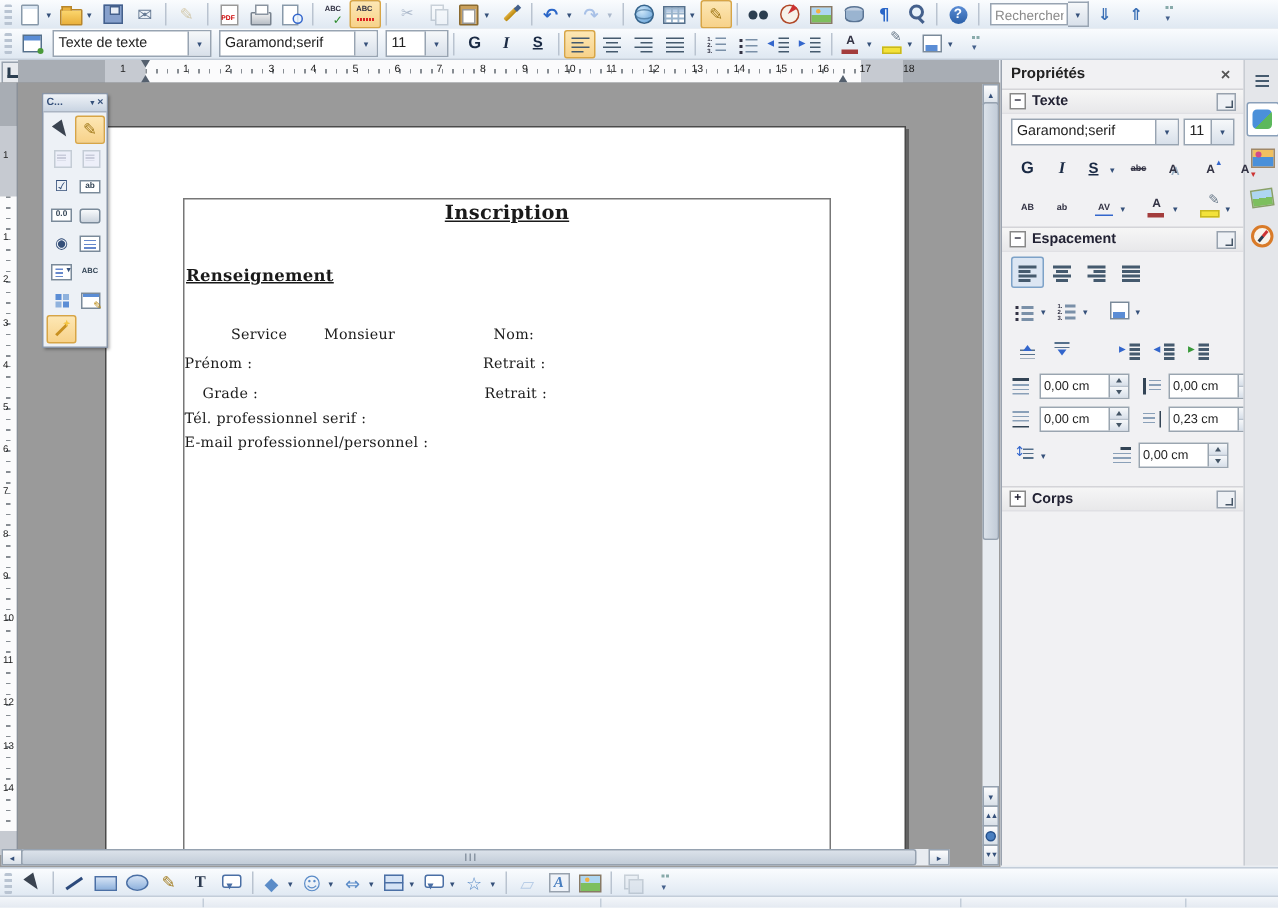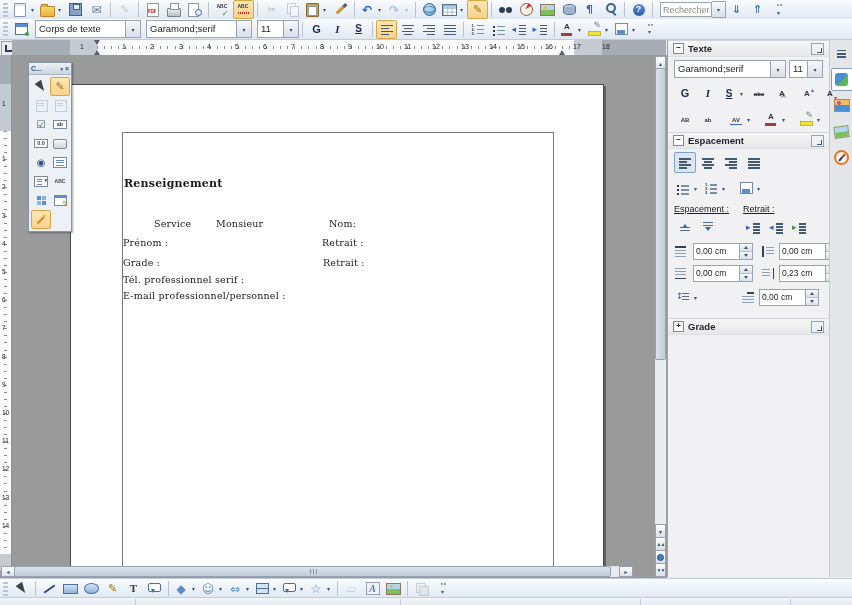--- a/index.html
+++ b/index.html
@@ -242,21 +242,21 @@
   .mark{position:absolute;width:0;height:0;border:3px solid transparent}
   .mark.tdown{top:0;border-top:5px solid #55606e}
   .mark.tup{bottom:0;border-bottom:5px solid #55606e}
   
   #main{position:absolute;left:0;top:55px;width:667px;height:523px;background:#9a9a9a;overflow:hidden}
   #page{position:absolute;left:70px;top:29px;width:532px;height:486px;background:#fff;
       border:1px solid #4a4a4a;box-shadow:2px 2px 0 rgba(30,30,30,.45)}
   #frame{position:absolute;left:51px;top:47px;width:430px;height:435px;border:1px solid #777}
   .doc{font-family:"DejaVu Serif",serif;color:#1a1a1a;letter-spacing:.2px;position:absolute;white-space:nowrap}
   #doc-title{top:2px;left:0;width:100%;text-align:center;font-size:13px;font-weight:bold;text-decoration:underline}
-  #doc-heading{top:44px;left:1px;font-size:11px;font-weight:bold;}
+  #doc-heading{top:44px;left:1px;font-size:11px;font-weight:bold;text-decoration:underline}
   .dl{font-size:9.5px}
   
   .sbtnq{position:absolute;left:0;right:0;height:12px;background:linear-gradient(#fdfdfe,#d9e0e8);
       border:1px solid #96a2b0;display:flex;align-items:center;justify-content:center;font-size:6px;color:#35507a}
   #vscroll{position:absolute;right:1px;top:1px;width:11px;bottom:1px;background:#e8ecf1}
   #vscroll .vthumb{position:absolute;left:0;right:0;top:12px;height:290px;background:linear-gradient(90deg,#dbe2ea,#c2ccd8);
       border:1px solid #96a2b0;border-radius:2px}
   #hscroll{position:absolute;left:1px;bottom:1px;width:632px;height:11px;background:#e8ecf1}
   #hscroll .hbtn{position:absolute;top:0;bottom:0;width:12px;background:linear-gradient(#fdfdfe,#d9e0e8);
       border:1px solid #96a2b0;display:flex;align-items:center;justify-content:center;font-size:6px;color:#35507a}
@@ -451,21 +451,21 @@
 </div>
 
 <div id="tb2" class="tb">
   <span class="grip"></span>
   <span class="titems">
       <span class="tbtn">
         <span class="ic ic-style-update"></span>
       </span>
       <span class="" style="display: inline-block; width: 3px;"></span>
       <span class="combo" style="width: 104px;">
-        <span class="cval">Corps de texte</span>
+        <span class="cval">Texte de texte</span>
         <span class="cdd2">▾</span>
       </span>
       <span class="" style="display: inline-block; width: 5px;"></span>
       <span class="combo" style="width: 104px;">
         <span class="cval">Garamond;serif</span>
         <span class="cdd2">▾</span>
       </span>
       <span class="" style="display: inline-block; width: 5px;"></span>
       <span class="combo" style="width: 40px;">
         <span class="cval">11</span>
@@ -548,27 +548,28 @@
 
 <div id="main">
   <div id="vruler">
     <div class="zmargin"></div>
     <div class="zwhite"></div>
     <span><span class="vnum" style="top: 45px;">1</span><span class="vnum" style="top: 100px;">1</span><span class="vnum" style="top: 128px;">2</span><span class="vnum" style="top: 157px;">3</span><span class="vnum" style="top: 185px;">4</span><span class="vnum" style="top: 213px;">5</span><span class="vnum" style="top: 241px;">6</span><span class="vnum" style="top: 269px;">7</span><span class="vnum" style="top: 298px;">8</span><span class="vnum" style="top: 326px;">9</span><span class="vnum" style="top: 354px;">10</span><span class="vnum" style="top: 382px;">11</span><span class="vnum" style="top: 410px;">12</span><span class="vnum" style="top: 439px;">13</span><span class="vnum" style="top: 467px;">14</span></span>
   </div>
 
   <div id="page">
     <div id="frame">
+      <div id="doc-title" class="doc">Inscription</div>
       <div id="doc-heading" class="doc">Renseignement</div>
       <span class="doc dl" style="top:85px;left:31px">Service</span>
       <span class="doc dl" style="top:85px;left:93px">Monsieur</span>
       <span class="doc dl" style="top:85px;left:206px">Nom:</span>
       <span class="doc dl" style="top:104px;left:0">Prénom :</span>
       <span class="doc dl" style="top:104px;left:199px">Retrait :</span>
-      <span class="doc dl" style="top:124px;left:0">Grade :</span>
+      <span class="doc dl" style="top:124px;left:12px">Grade :</span>
       <span class="doc dl" style="top:124px;left:200px">Retrait :</span>
       <span class="doc dl" style="top:141px;left:0">Tél. professionnel serif :</span>
       <span class="doc dl" style="top:157px;left:0">E-mail professionnel/personnel :</span>
     </div>
   </div>
 
   <div id="fctb">
     <div class="fctitle">
       <span class="tt">C...</span>
       <span class="fcdd">▾</span>
@@ -649,20 +650,24 @@
   </div>
   <div id="hscroll">
     <span class="hbtn" style="left:0">◂</span>
     <span class="hthumb"></span>
     <span class="hbtn" style="right:0">▸</span>
   </div>
 </div>
 
 <div id="sidebar">
   <div class="sb-deck">
+    <div class="sb-header">
+      <span>Propriétés</span>
+      <span class="sb-close">×</span>
+    </div>
 
     <div class="sb-sech">
       <span class="coll">−</span>
       <span>Texte</span>
       <span class="launch"></span>
     </div>
     <div class="sb-row">
       <span class="combo" style="flex:1">
         <span class="cval">Garamond;serif</span>
         <span class="cdd2">▾</span>
@@ -779,24 +784,20 @@
             <span class="ic ic-numlist"></span>
             <span class="dd">▾</span>
           </span>
         </span>
       <span class="titems">
           <span class="tbtn">
             <span class="ic ic-bgcolor"></span>
             <span class="dd">▾</span>
           </span>
         </span>
-    </div>
-    <div class="sb-row" style="padding-bottom:0">
-      <span class="sb-grouplbl" style="width:66px">Espacement :</span>
-      <span class="sb-grouplbl">Retrait :</span>
     </div>
     <div class="sb-row">
       <span class="titems" style="width:66px">
           <span class="tbtn">
             <span class="ic ic-spc-up"></span>
           </span>
           <span class="tbtn">
             <span class="ic ic-spc-dn"></span>
           </span>
         </span>
@@ -860,21 +861,21 @@
         <span class="spinval">0,00 cm</span>
         <span class="spinbtns">
             <i class="up"></i>
             <i class="dn"></i>
           </span>
       </span>
     </div>
 
     <div class="sb-sech" style="margin-top:8px">
       <span class="coll">+</span>
-      <span>Grade</span>
+      <span>Corps</span>
       <span class="launch"></span>
     </div>
   </div>
 
   <div class="sb-tabs">
     <span class="sbtab">
         <span class="ic ic-tabmenu"></span>
       </span>
     <span class="sbtab active">
         <span class="ic ic-tab-props"></span>

